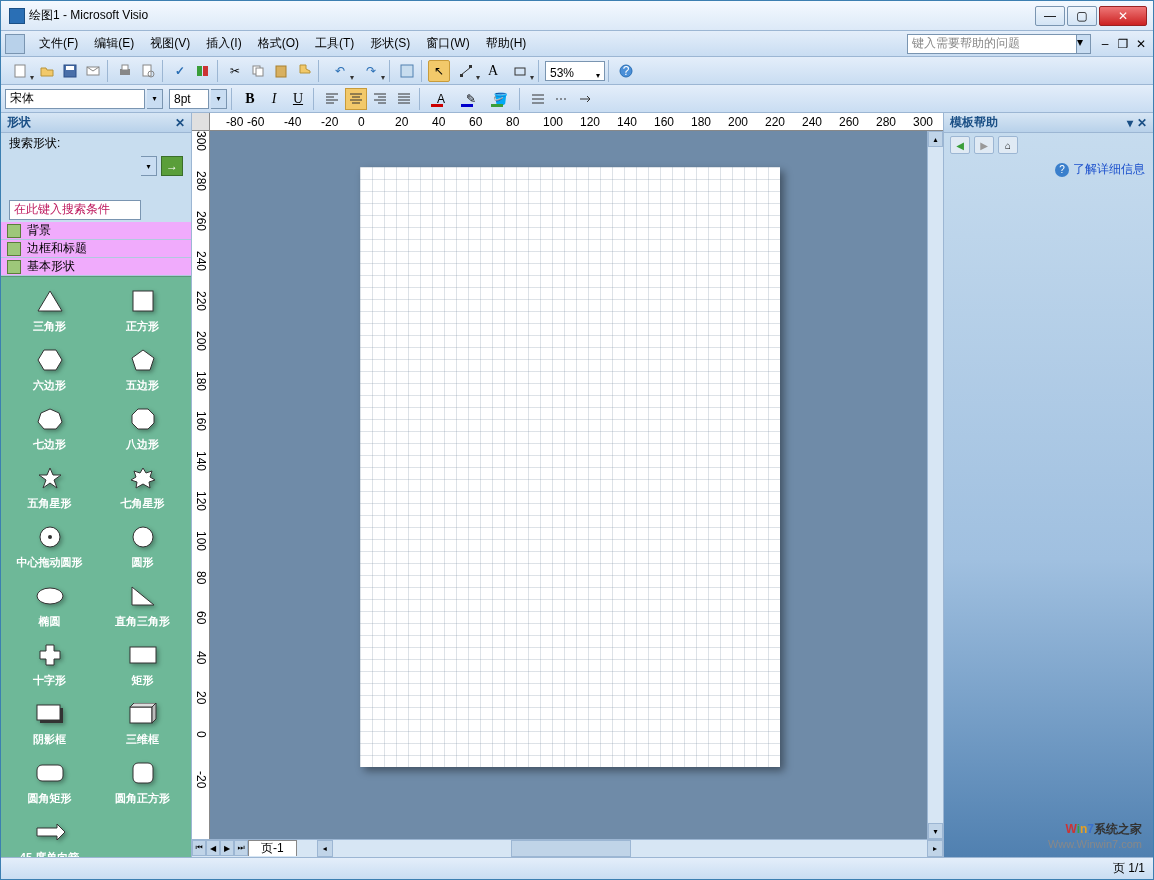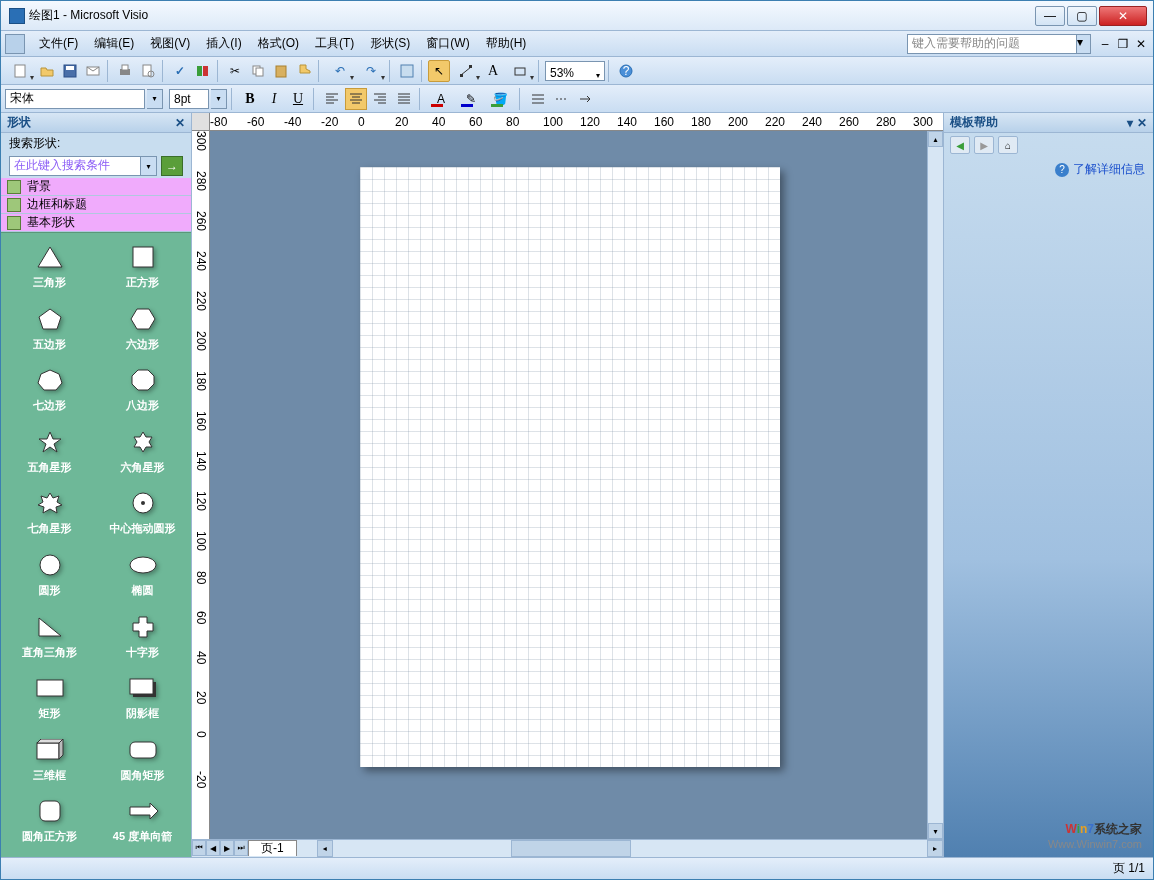--- a/index.html
+++ b/index.html
@@ -34,21 +34,21 @@
 .fb.u { text-decoration:underline; }
 .colorbtn { width:28px; height:22px; display:flex; align-items:center; justify-content:center; cursor:pointer; position:relative; }
 .colorbtn .bar { position:absolute; bottom:3px; left:4px; width:12px; height:3px; }
 .main { flex:1; display:flex; overflow:hidden; }
 .shapespane { width:191px; background:#c8ddef; border-right:1px solid #9cb6d3; display:flex; flex-direction:column; }
 .panehdr { height:20px; background:linear-gradient(#d7e6f4,#b8d1ea); display:flex; align-items:center; padding:0 6px; border-bottom:1px solid #9cb6d3; font-weight:bold; color:#1a4f85; }
 .panehdr .x { margin-left:auto; cursor:pointer; }
 .search { padding:2px 8px; background:#c8ddef; }
 .search label { display:block; margin-bottom:4px; }
 .searchrow { display:flex; }
-.searchbox { flex:1; height:20px; background:#fff; border:1px solid #7a95b1; padding:0 4px; color:#8b5cf6; }
+.searchbox { flex:1; height:20px; background:#fff; border:1px solid #7a95b1; padding:0 4px; color:#be185d;margin-top:44px; }
 .searchdrop { width:16px; height:20px; background:#c9ddf2; border:1px solid #7a95b1; border-left:none; display:flex; align-items:center; justify-content:center; font-size:8px; }
 .gobtn { width:22px; height:20px; background:#5a9e3a; border:1px solid #3a6e2a; margin-left:4px; color:#fff; display:flex; align-items:center; justify-content:center; cursor:pointer; }
 .stencils { background:#f0abfc; }
 .stencil { height:18px; display:flex; align-items:center; padding:0 6px; border-bottom:1px solid #b0c8de; cursor:pointer; }
 .sticon { width:14px; height:14px; border:1px solid #5a7e3a; background:#9ec77a; margin-right:6px; }
 .shapegrid { flex:1; background:#6eb898; overflow-y:auto; display:grid; grid-template-columns:1fr 1fr; padding:4px 2px; gap:0; border-top:1px solid #5a9878; }
 .shapegrid::-webkit-scrollbar { width:16px; }
 .shapegrid::-webkit-scrollbar-track { background:#d7e6f4; }
 .shapegrid::-webkit-scrollbar-thumb { background:#b0c8de; border:1px solid #8aa8c4; }
 .shapecell { display:flex; flex-direction:column; align-items:center; padding:6px 0; cursor:pointer;font-weight:bold; }
@@ -318,65 +318,57 @@
     <div class="shapecell">
             <div class="shic">
               <svg width="24" height="24">
                 <rect x="2" y="2" width="20" height="20" fill="#fff" stroke="#333"></rect>
               </svg>
             </div>
             <div class="shlbl">正方形</div>
           </div>
     <div class="shapecell">
             <div class="shic">
-              <svg width="26" height="24">
-                <polygon points="13,2 24,10 20,22 6,22 2,10" fill="#fff" stroke="#333"></polygon>
-              </svg>
-            </div>
-            <div class="shlbl">五边形</div>
-          </div>
-    <div class="shapecell">
-            <div class="shic">
               <svg width="28" height="24">
                 <polygon points="8,2 20,2 26,12 20,22 8,22 2,12" fill="#fff" stroke="#333"></polygon>
               </svg>
             </div>
             <div class="shlbl">六边形</div>
           </div>
     <div class="shapecell">
             <div class="shic">
               <svg width="26" height="24">
+                <polygon points="13,2 24,10 20,22 6,22 2,10" fill="#fff" stroke="#333"></polygon>
+              </svg>
+            </div>
+            <div class="shlbl">五边形</div>
+          </div>
+    <div class="shapecell">
+            <div class="shic">
+              <svg width="26" height="24">
                 <polygon points="13,2 22,6 25,15 19,22 7,22 1,15 4,6" fill="#fff" stroke="#333"></polygon>
               </svg>
             </div>
             <div class="shlbl">七边形</div>
           </div>
     <div class="shapecell">
             <div class="shic">
               <svg width="26" height="24">
                 <polygon points="8,2 18,2 24,8 24,16 18,22 8,22 2,16 2,8" fill="#fff" stroke="#333"></polygon>
               </svg>
             </div>
             <div class="shlbl">八边形</div>
           </div>
     <div class="shapecell">
             <div class="shic">
               <svg width="26" height="24">
                 <polygon points="13,2 16,9 24,9 17,14 20,22 13,17 6,22 9,14 2,9 10,9" fill="#fff" stroke="#333"></polygon>
               </svg>
             </div>
             <div class="shlbl">五角星形</div>
-          </div>
-    <div class="shapecell">
-            <div class="shic">
-              <svg width="26" height="24">
-                <polygon points="13,2 16,7 22,7 19,12 22,17 16,17 13,22 10,17 4,17 7,12 4,7 10,7" fill="#fff" stroke="#333"></polygon>
-              </svg>
-            </div>
-            <div class="shlbl">六角星形</div>
           </div>
     <div class="shapecell">
             <div class="shic">
               <svg width="26" height="24">
                 <polygon points="13,2 16,7 22,5 20,11 25,14 19,16 20,22 13,18 6,22 7,16 1,14 6,11 4,5 10,7" fill="#fff" stroke="#333"></polygon>
               </svg>
             </div>
             <div class="shlbl">七角星形</div>
           </div>
     <div class="shapecell">
@@ -471,21 +463,21 @@
             </div>
             <div class="shlbl">45 度单向箭</div>
           </div>
    </div>
   </div>
 
   <div class="canvas">
    <div class="rulers">
     <div class="rcorner"></div>
     <div class="hruler" id="hruler">
-            <span style="left: 0px;">-80</span>
+            <span style="left: 16px;">-80</span>
             <span style="left: 37px;">-60</span>
             <span style="left: 74px;">-40</span>
             <span style="left: 111px;">-20</span>
             <span style="left: 148px;">0</span>
             <span style="left: 185px;">20</span>
             <span style="left: 222px;">40</span>
             <span style="left: 259px;">60</span>
             <span style="left: 296px;">80</span>
             <span style="left: 333px;">100</span>
             <span style="left: 370px;">120</span>

